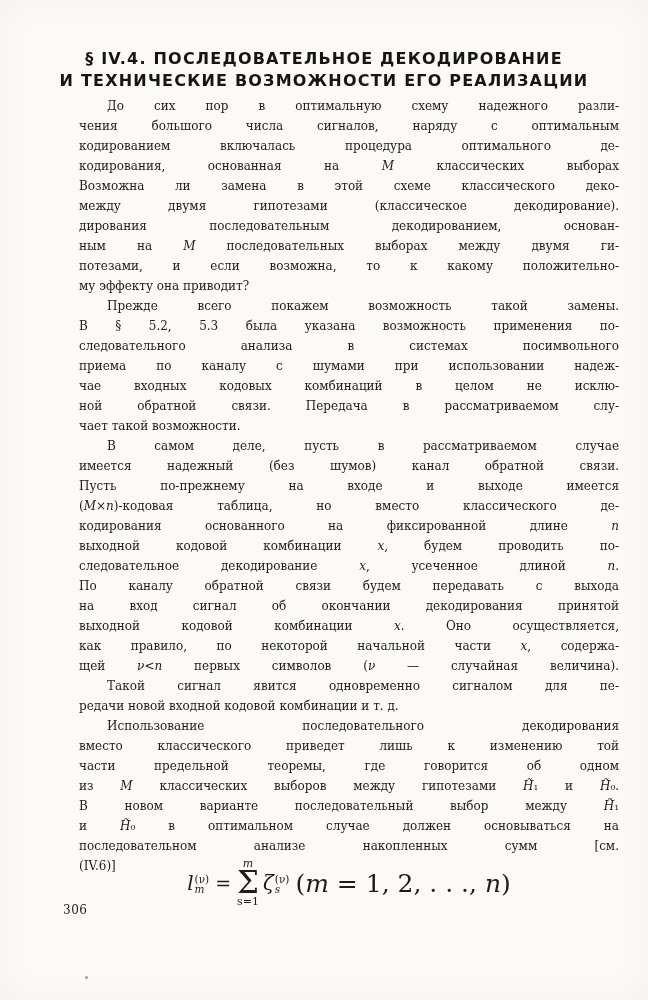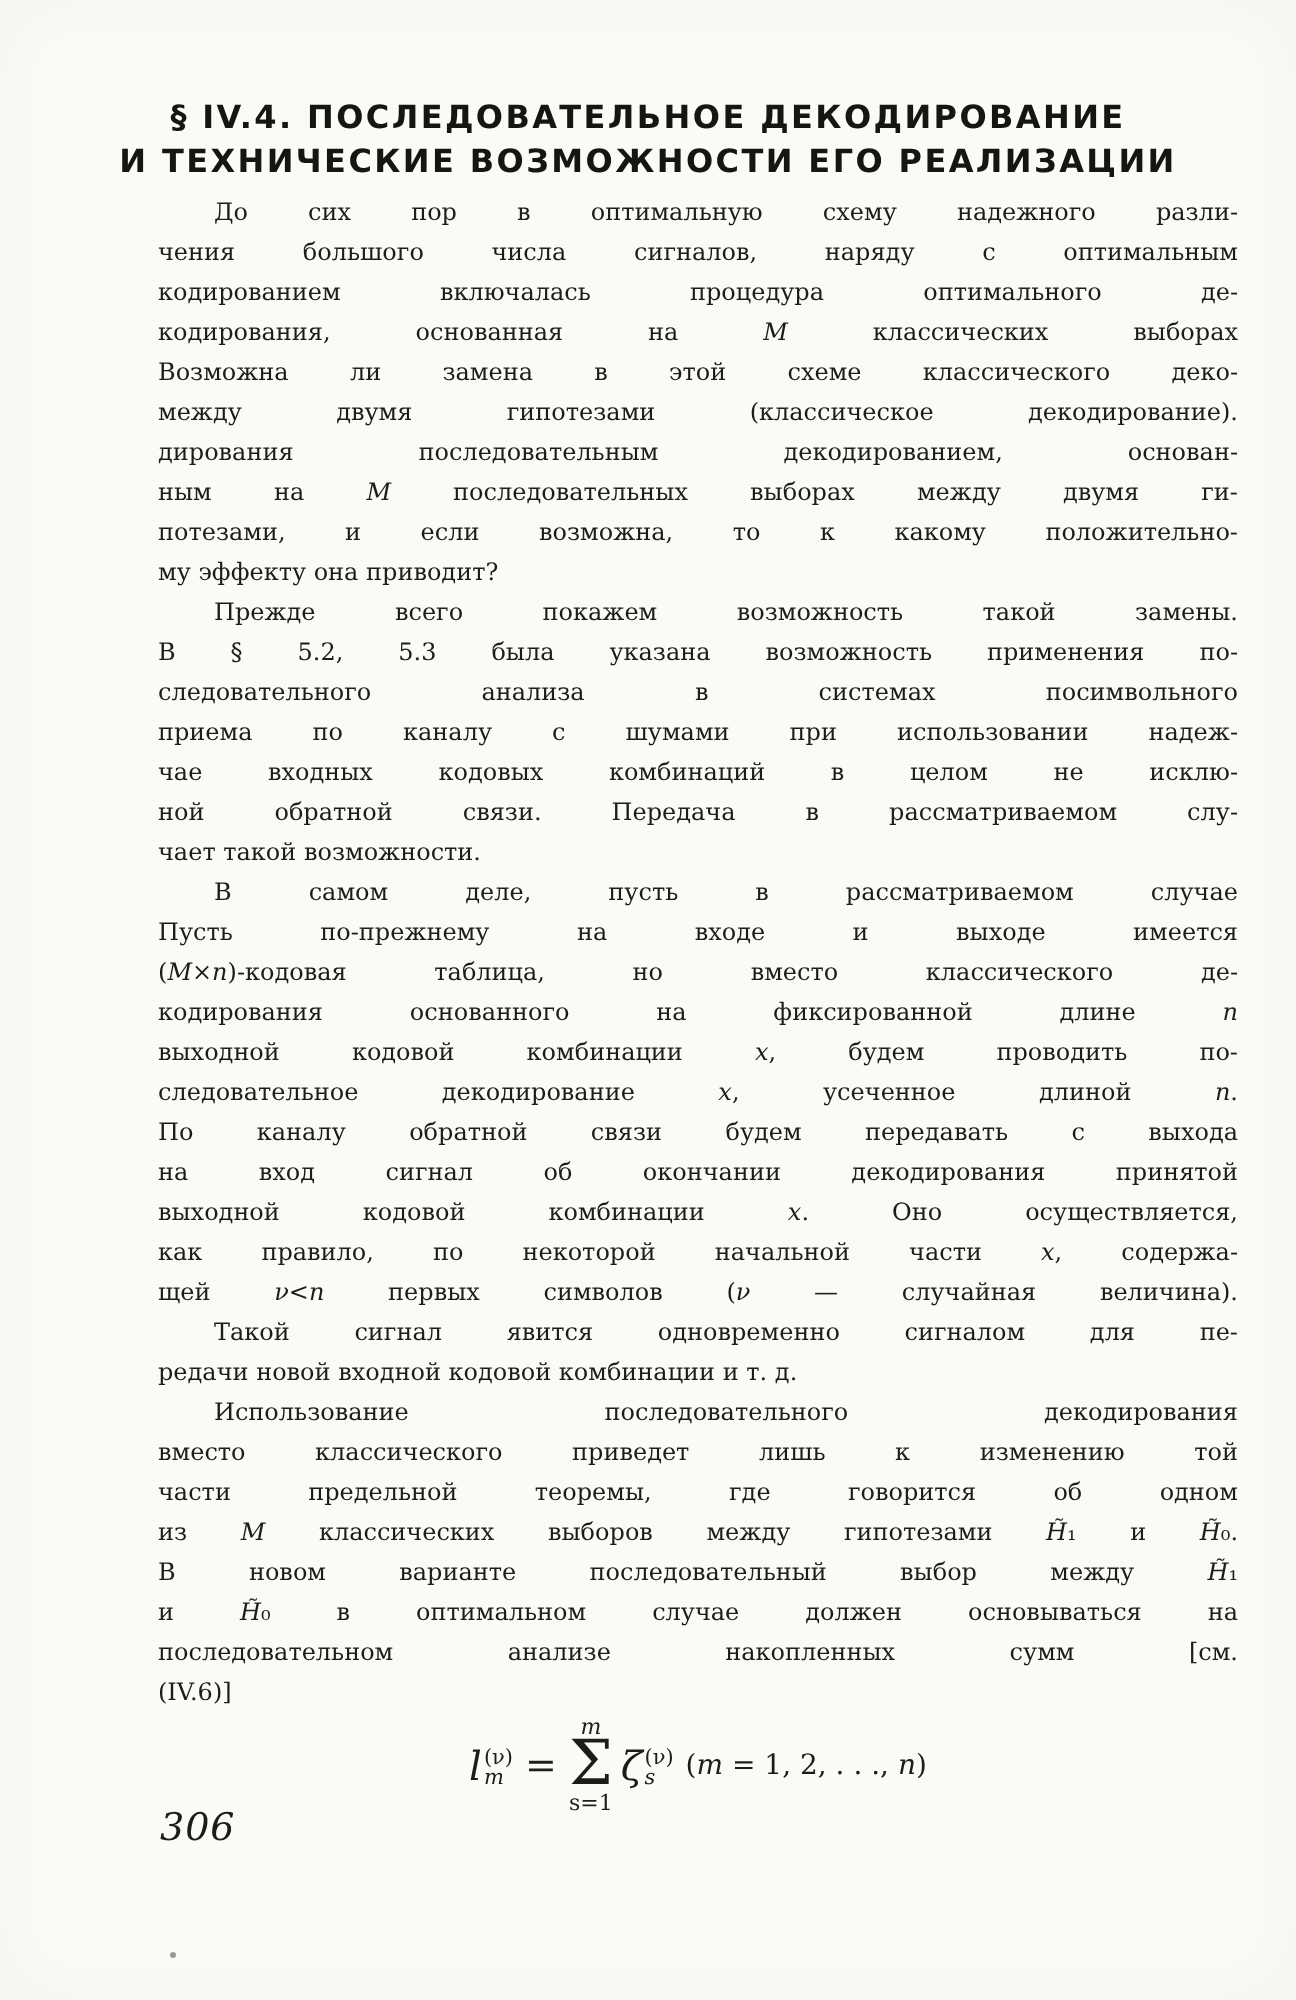--- a/index.html
+++ b/index.html
@@ -54,25 +54,25 @@
   }
   .supsub .sub { font-style:italic; }
   .f-eq { margin:0 6px; font-size:19px; }
   .f-sum {
     display:inline-flex; flex-direction:column; align-items:center;
     line-height:1; margin-right:4px;
   }
   .f-sum .limit-top { font-size:11px; font-style:italic; line-height:11px; }
   .f-sum .sigma { font-size:31px; line-height:27px; }
   .f-sum .limit-bottom { font-size:11px; line-height:12px; }
-  .f-tail { margin-left:6px; font-size:14px; }
+  .f-tail { margin-left:6px; font-size:25px; }
   .f-tail i { font-style:italic; }
   .pageno {
-    position:absolute; top:903px; left:80px;
-    font-size:19px; letter-spacing:0.5px;font-style:italic;
+    position:absolute; top:903px; left:63px;
+    font-size:12px; letter-spacing:0.5px;
   }
   .speck {
     position:absolute; top:976px; left:85px;
     width:3px; height:3px; background:#9a9a94; border-radius:50%;
   }
 </style>
 </head>
 <body>
 
 <div class="page" style="background: rgb(251, 250, 246); color: rgb(29, 28, 26);">
@@ -99,20 +99,21 @@
         <div class="line indent">Прежде всего покажем возможность такой замены.</div>
         <div class="line">В § 5.2, 5.3 была указана возможность применения по-</div>
         <div class="line">следовательного анализа в системах посимвольного</div>
         <div class="line">приема по каналу с шумами при использовании надеж-</div>
         <div class="line">чае входных кодовых комбинаций в целом не исклю-</div>
         <div class="line">ной обратной связи. Передача в рассматриваемом слу-</div>
         <div class="line lastline">чает такой возможности.</div>
       </div>
       <div class="para">
         <div class="line indent">В самом деле, пусть в рассматриваемом случае</div>
+        <div class="line">имеется надежный (без шумов) канал обратной связи.</div>
         <div class="line">Пусть по-прежнему на входе и выходе имеется</div>
         <div class="line">(<i>M</i>×<i>n</i>)-кодовая таблица, но вместо классического де-</div>
         <div class="line">кодирования основанного на фиксированной длине <i>n</i></div>
         <div class="line">выходной кодовой комбинации <i>x</i>, будем проводить по-</div>
         <div class="line">следовательное декодирование <i>x</i>, усеченное длиной <i>n</i>.</div>
         <div class="line">По каналу обратной связи будем передавать с выхода</div>
         <div class="line">на вход сигнал об окончании декодирования принятой</div>
         <div class="line">выходной кодовой комбинации <i>x</i>. Оно осуществляется,</div>
         <div class="line">как правило, по некоторой начальной части <i>x</i>, содержа-</div>
         <div class="line">щей <i>ν</i>&lt;<i>n</i> первых символов (<i>ν</i> — случайная величина).</div>

